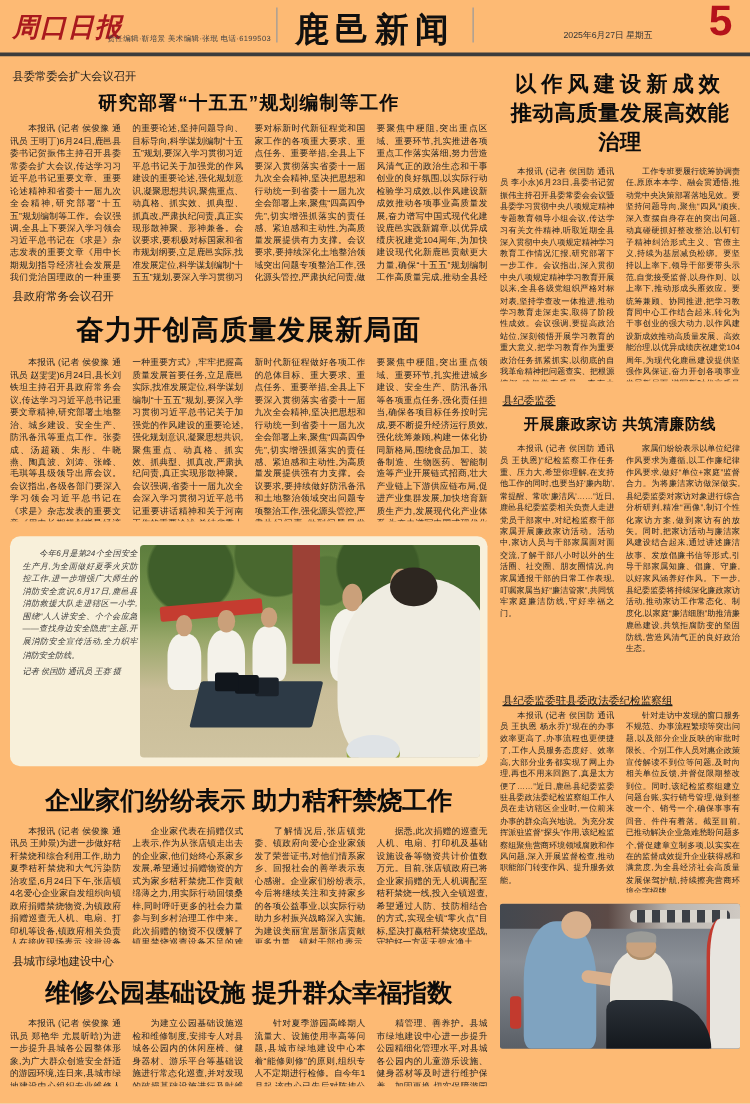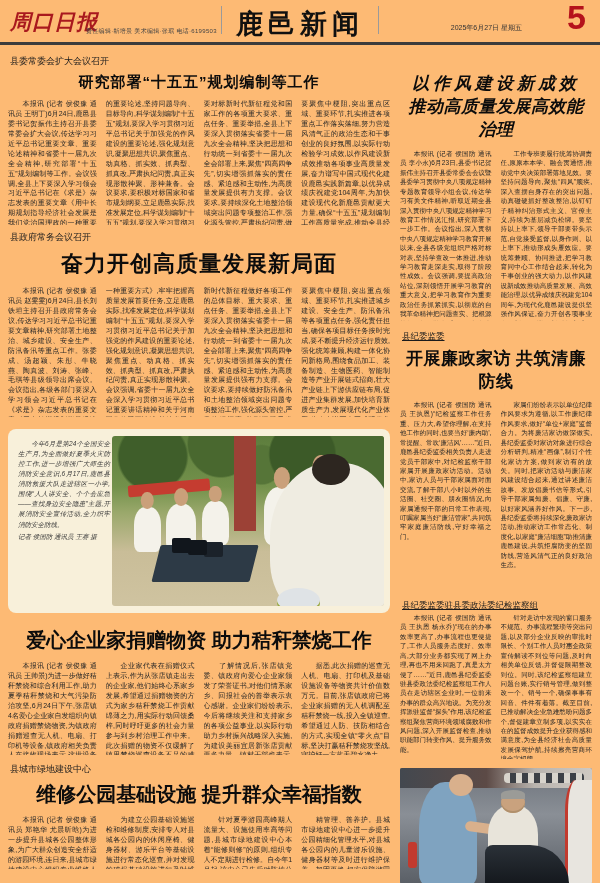--- a/index.html
+++ b/index.html
@@ -94,28 +94,28 @@
   .p1-gear { position:absolute; left:22%; top:60%; width:7%; height:9%; background:#11161c; border-radius:2px;
     box-shadow:16px 2px 0 #11161c, 32px 4px 0 #1b222a; }
   .p1-foreground { position:absolute; right:-4%; top:16%; width:46%; height:92%;
     background:#efece1; border-radius:48% 42% 30% 38%; }
   .p1-foreground::before { content:""; position:absolute; left:34%; top:-6%; width:30%; height:20%;
     background:#2d2620; border-radius:50%; }
   .p1-foreground::after { content:""; position:absolute; left:6%; bottom:4%; width:34%; height:16%;
     background:#dfe3e6; border-radius:50% 50% 40% 40%; box-shadow:inset 0 -3px 0 #9aa83f; }
 
   
-  .r1 .headline { margin:20px 0 8px;font-style:italic; }
+  .r1 .headline { margin:4px 0 8px; }
   .r1-line1 { font-size:17px; letter-spacing:4px; }
   .r1-line2 { font-size:17px; letter-spacing:0.5px; }
   .right-region .col { font-size:6.5px; line-height:1.45; }
   .r1 .col { height:172px; }
   .r2 .col { height:190px; }
   .r3 .col { height:146px; }
-  .r2 .headline, .r3 .headline { font-size:17px; letter-spacing:0.5px; margin:4px 0 7px; }
+  .r2 .headline, .r3 .headline { font-size:12px; letter-spacing:0.5px; margin:4px 0 7px; }
   .r2 { margin-top:10px; } .r3 { margin-top:10px; }
   .right-region .kicker { font-size:8.5px;text-decoration:underline; }
 
   
   .photo2 { margin-top:9px; width:100%; height:116px; position:relative; overflow:hidden; border-radius:2px;
     background:linear-gradient(180deg,#6d737b 0%,#8a8f96 40%,#5a5f66 100%); }
   .p2-roof { position:absolute; left:0; top:0; right:0; height:17%;
     background:linear-gradient(90deg,#43484f 0%,#5c4a46 45%,#b9b4ae 70%,#cfc9c2 100%); }
   .p2-gauges { position:absolute; right:4%; top:4%; width:42%; height:9%;
     background:repeating-linear-gradient(90deg,#d8d4cc 0 6px,#3c4046 6px 12px); border-radius:4px; }
@@ -195,21 +195,21 @@
           <div class="p1-student p1-s3"></div>
           <div class="p1-student p1-s4"></div>
           <div class="p1-student p1-s5"></div>
           <div class="p1-table"></div>
           <div class="p1-gear"></div>
           <div class="p1-foreground"></div>
         </div>
       </div>
 
       <article class="a3">
-        <h2 class="headline">爱心企业家捐赠物资  助力秸秆禁烧工作</h2>
+        <h2 class="headline">企业家们纷纷表示  助力秸秆禁烧工作</h2>
         <div class="cols">
           <div class="col">　　本报讯 (记者 侯俊豫 通讯员 王帅景)为进一步做好秸秆禁烧和综合利用工作,助力夏季秸秆禁烧和大气污染防治攻坚,6月24日下午,张店镇4名爱心企业家自发组织向镇政府捐赠禁烧物资,为镇政府捐赠巡查无人机、电扇、打印机等设备,镇政府相关负责人在接收现场表示,这批设备将在全镇秸秆禁烧巡查工作中发挥重要作用,对企业家的善举给予高度评价。</div>
           <div class="col">　　企业家代表在捐赠仪式上表示,作为从张店镇走出去的企业家,他们始终心系家乡发展,希望通过捐赠物资的方式为家乡秸秆禁烧工作贡献绵薄之力,用实际行动回馈桑梓,同时呼吁更多的社会力量参与到乡村治理工作中来。此次捐赠的物资不仅缓解了镇里禁烧巡查设备不足的难题,也更加坚定了基层干部做好禁烧工作的信心。</div>
           <div class="col">　　了解情况后,张店镇党委、镇政府向爱心企业家颁发了荣誉证书,对他们情系家乡、回报社会的善举表示衷心感谢。企业家们纷纷表示,今后将继续关注和支持家乡的各项公益事业,以实际行动助力乡村振兴战略深入实施,为建设美丽宜居新张店贡献更多力量。镇村干部也表示,将管好用好捐赠物资,确保物尽其用,助力禁烧工作。</div>
           <div class="col">　　据悉,此次捐赠的巡查无人机、电扇、打印机及基础设施设备等物资共计价值数万元。目前,张店镇政府已将企业家捐赠的无人机调配至秸秆禁烧一线,投入全镇巡查,希望通过人防、技防相结合的方式,实现全镇“零火点”目标,坚决打赢秸秆禁烧攻坚战,守护好一方蓝天碧水净土。</div>
         </div>
       </article>
 
       <article class="a4">
         <div class="kicker">县城市绿地建设中心</div>

